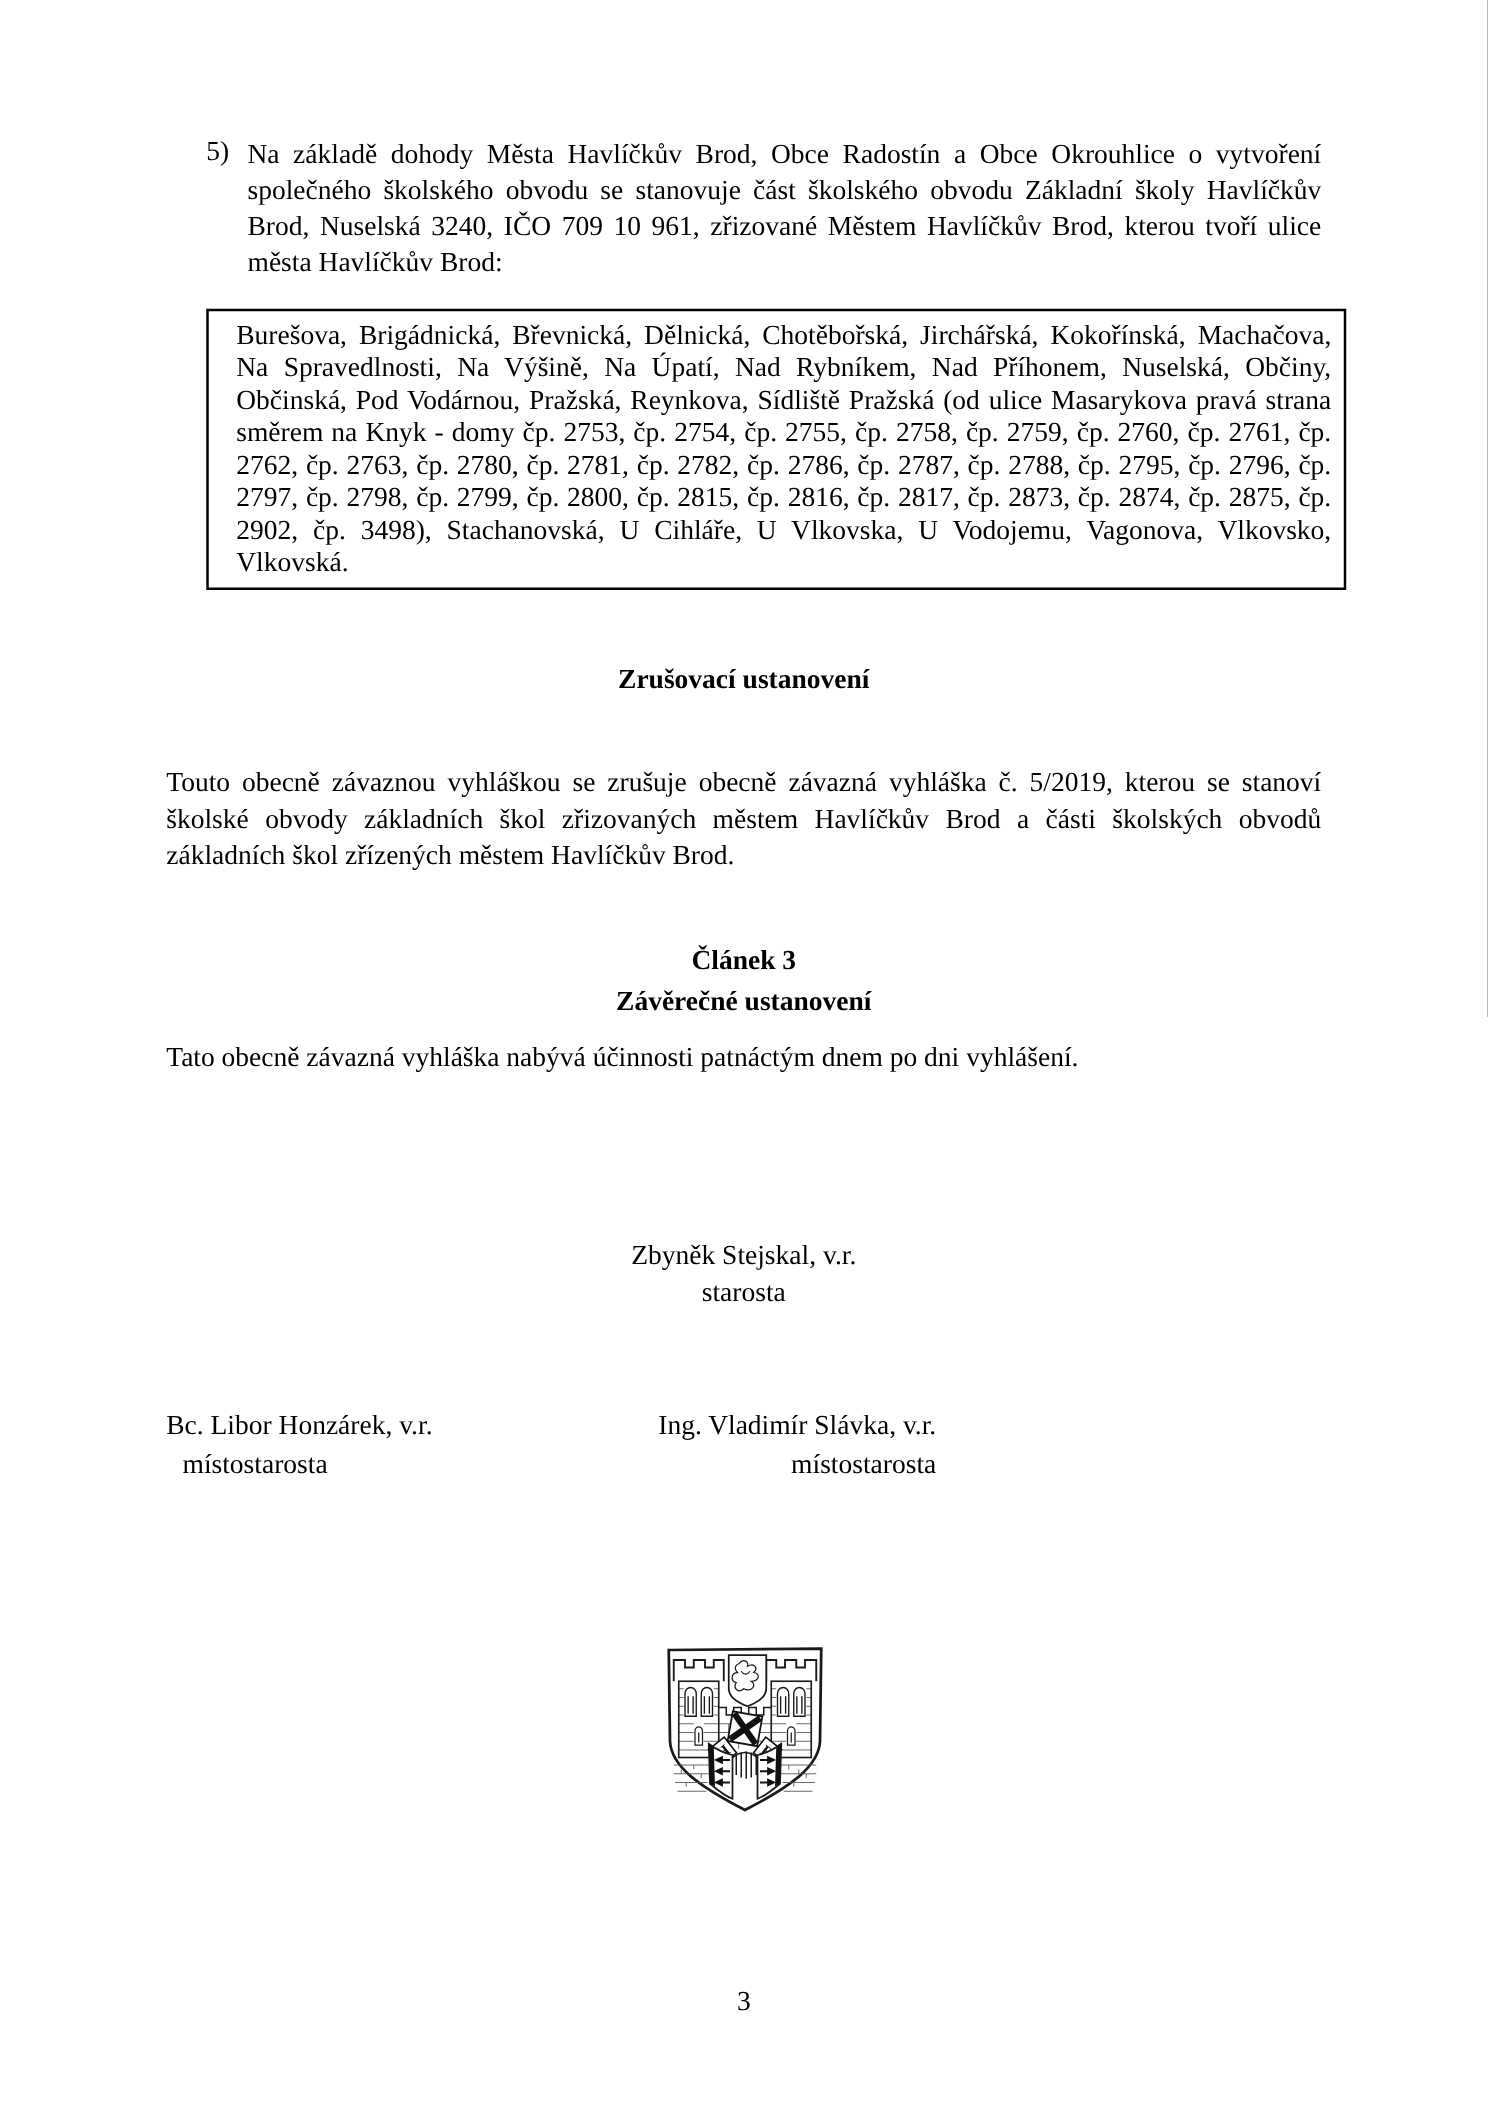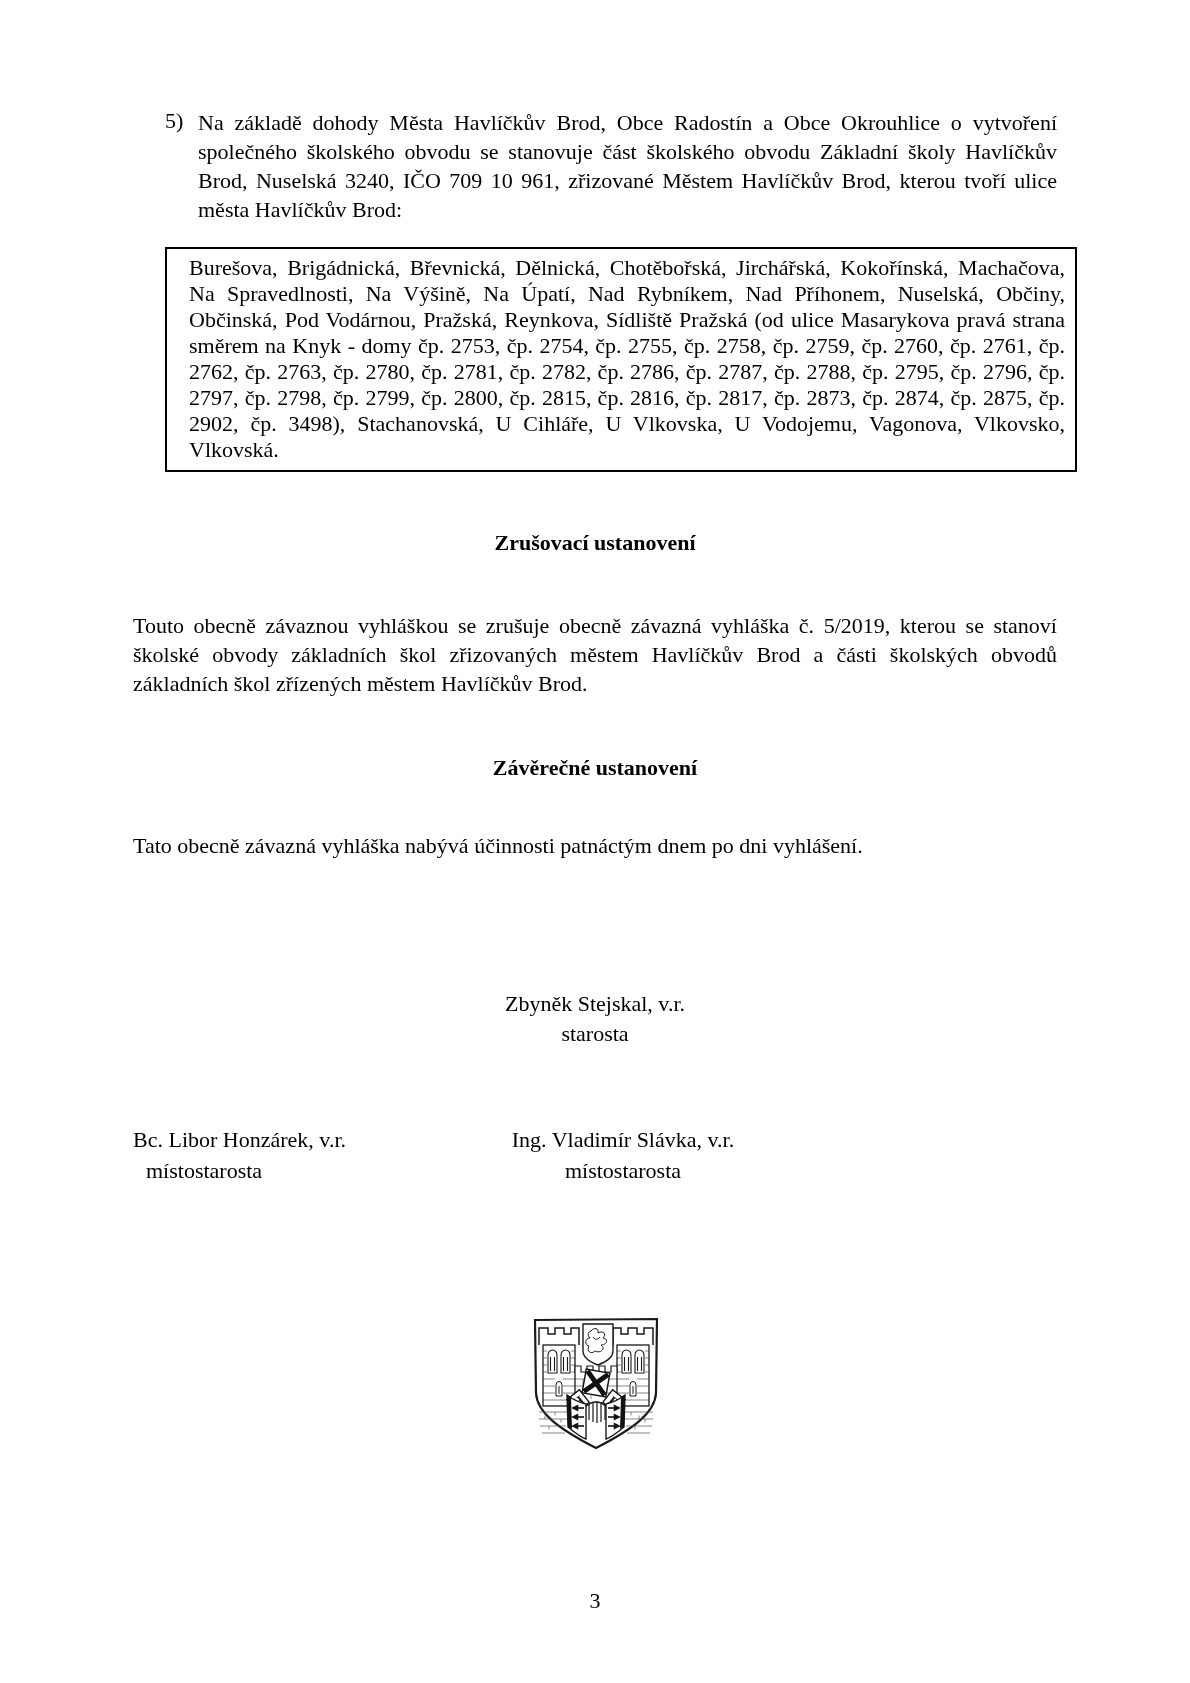--- a/index.html
+++ b/index.html
@@ -43,25 +43,25 @@
   .h-art3 { top:751px; }
 
   .body-par { left:133px; width:924px; line-height:29px; }
   .b-art2 { top:611px; text-align:justify; }
   .b-art3 { top:831px; }
 
   
   .mayor { left:133px; top:971px; width:924px; text-align:center; line-height:30px;margin-top:18px; }
 
   
-  .deputies { left:133px; top:1124px; width:924px; display:flex; line-height:31px;gap:28px; }
+  .deputies { left:133px; top:1124px; width:924px; display:flex; line-height:31px; }
   .dep-col { width:308px; }
   .dep-1 { text-align:left; }
   .dep-1 .dep-title { padding-left:13px; }
-  .dep-2, .dep-3 { text-align:center; }
+  .dep-2, .dep-3 { text-align:right; }
 
   
   .emblem { left:531px; top:1316px; width:130px; height:138px; }
 
   
   .page-number { left:0; top:1588px; width:1190px; text-align:center; }
 </style>
 </head>
 <body>
 
@@ -73,20 +73,21 @@
   </div>
 
   <div class="abs street-box">Burešova, Brigádnická, Břevnická, Dělnická, Chotěbořská, Jirchářská, Kokořínská, Machačova, Na Spravedlnosti, Na Výšině, Na Úpatí, Nad Rybníkem, Nad Příhonem, Nuselská, Občiny, Občinská, Pod Vodárnou, Pražská, Reynkova, Sídliště Pražská (od ulice Masarykova pravá strana směrem na Knyk - domy čp. 2753, čp. 2754, čp. 2755, čp. 2758, čp. 2759, čp. 2760, čp. 2761, čp. 2762, čp. 2763, čp. 2780, čp. 2781, čp. 2782, čp. 2786, čp. 2787, čp. 2788, čp. 2795, čp. 2796, čp. 2797, čp. 2798, čp. 2799, čp. 2800, čp. 2815, čp. 2816, čp. 2817, čp. 2873, čp. 2874, čp. 2875, čp. 2902, čp. 3498), Stachanovská, U Cihláře, U Vlkovska, U Vodojemu, Vagonova, Vlkovsko, Vlkovská.</div>
 
   <div class="abs article-heading h-art2">
     <div>Zrušovací ustanovení</div>
   </div>
   <div class="abs body-par b-art2">Touto obecně závaznou vyhláškou se zrušuje obecně závazná vyhláška č. 5/2019, kterou se stanoví školské obvody základních škol zřizovaných městem Havlíčkův Brod a části školských obvodů základních škol zřízených městem Havlíčkův Brod.</div>
 
   <div class="abs article-heading h-art3">
+    <div>Článek 3</div>
     <div>Závěrečné ustanovení</div>
   </div>
   <div class="abs body-par b-art3">Tato obecně závazná vyhláška nabývá účinnosti patnáctým dnem po dni vyhlášení.</div>
 
   <div class="abs mayor">
     <div>Zbyněk Stejskal, v.r.</div>
     <div>starosta</div>
   </div>
 
   <div class="abs deputies">

